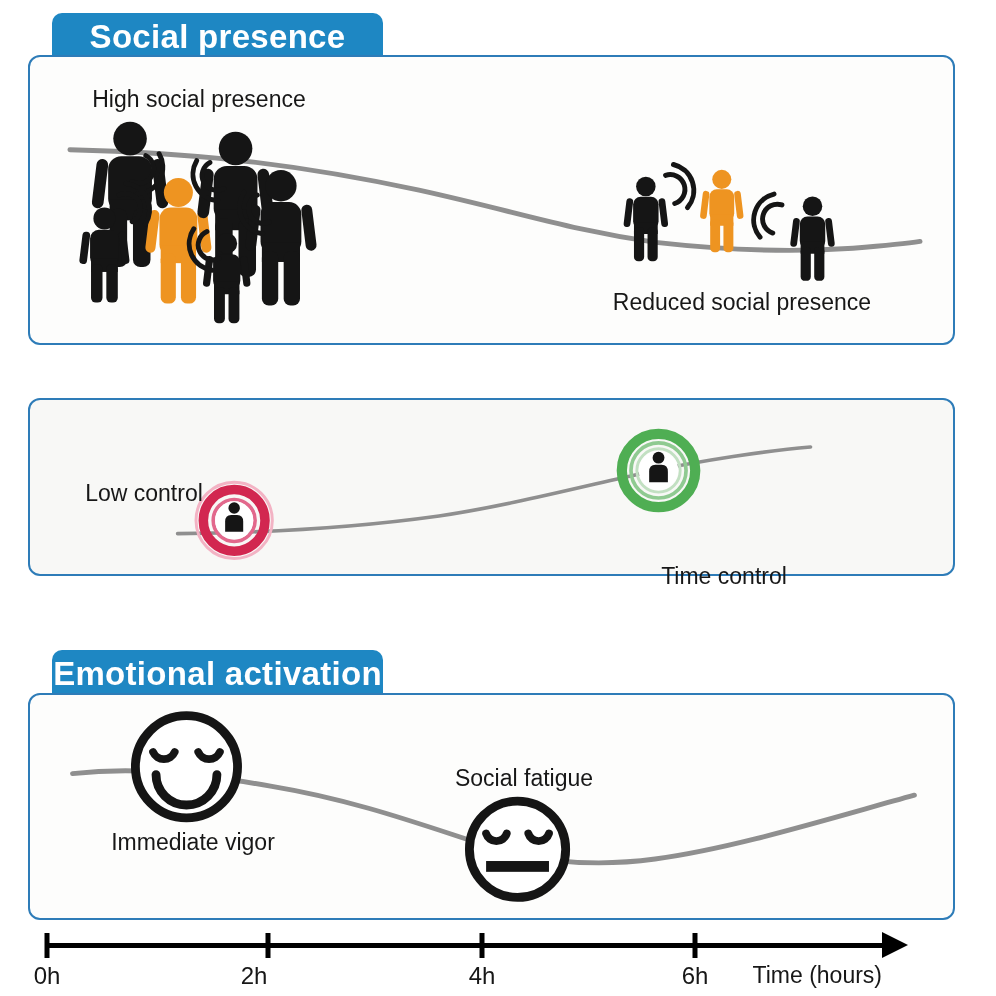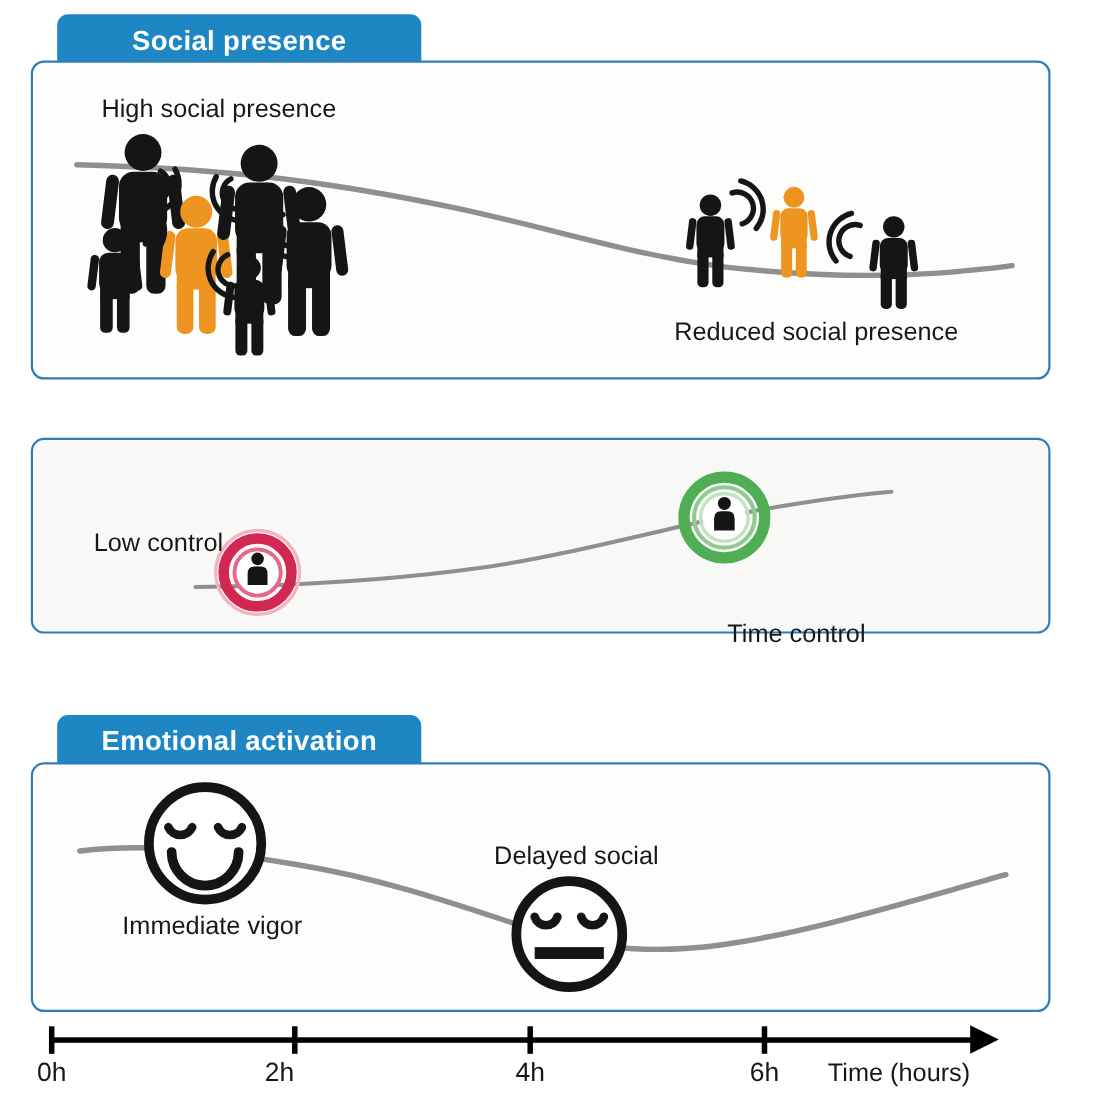--- a/index.html
+++ b/index.html
@@ -20,21 +20,21 @@
   *{margin:0;padding:0;box-sizing:border-box;}
   html,body{background:#ffffff;}
   body{font-family:"Liberation Sans","DejaVu Sans",sans-serif;color:#171717;}
   .stage{position:relative;width:996px;height:996px;background:#fff;overflow:hidden;}
 
   .tab{
     position:absolute;left:52px;width:331px;height:48px;
     background:var(--tab-blue);
     border-radius:10px 10px 0 0;
     display:flex;align-items:center;justify-content:center;
-    color:#fff;font-weight:bold;font-size:25px;letter-spacing:.3px;
+    color:#fff;font-weight:bold;font-size:33px;letter-spacing:.3px;
   }
   .panel{
     position:absolute;left:28px;width:927px;
     background:var(--panel-bg);
     border:2.5px solid var(--panel-border);
     border-radius:12px;
   }
   .panel svg{position:absolute;inset:0;width:100%;height:100%;display:block;}
   .panel .lbl{
     position:absolute;transform:translate(-50%,-50%);
@@ -157,21 +157,21 @@
       </g>
 
       <g transform="translate(490,157)">
         <circle class="face-c" r="49"></circle>
         <path class="face-s" stroke-width="8" d="M -32 -16 A 11 11 0 0 0 -11 -16"></path>
         <path class="face-s" stroke-width="8" d="M 11 -16 A 11 11 0 0 0 32 -16"></path>
         <rect x="-32" y="12" width="64" height="11" fill="var(--figure-black)"></rect>
       </g>
     </svg>
     <div class="lbl" style="left:163px;top:147px">Immediate vigor</div>
-    <div class="lbl" style="left:494px;top:83px">Delayed social</div>
+    <div class="lbl" style="left:494px;top:83px">Social fatigue</div>
   </div>
 
   <div class="axis">
     <div class="axis-line"></div>
     <div class="axis-arrow"></div>
     <div class="tick" style="left:47px"></div>
     <div class="tick" style="left:268px"></div>
     <div class="tick" style="left:482px"></div>
     <div class="tick" style="left:695px"></div>
     <div class="tick-lbl" style="left:47px">0h</div>

